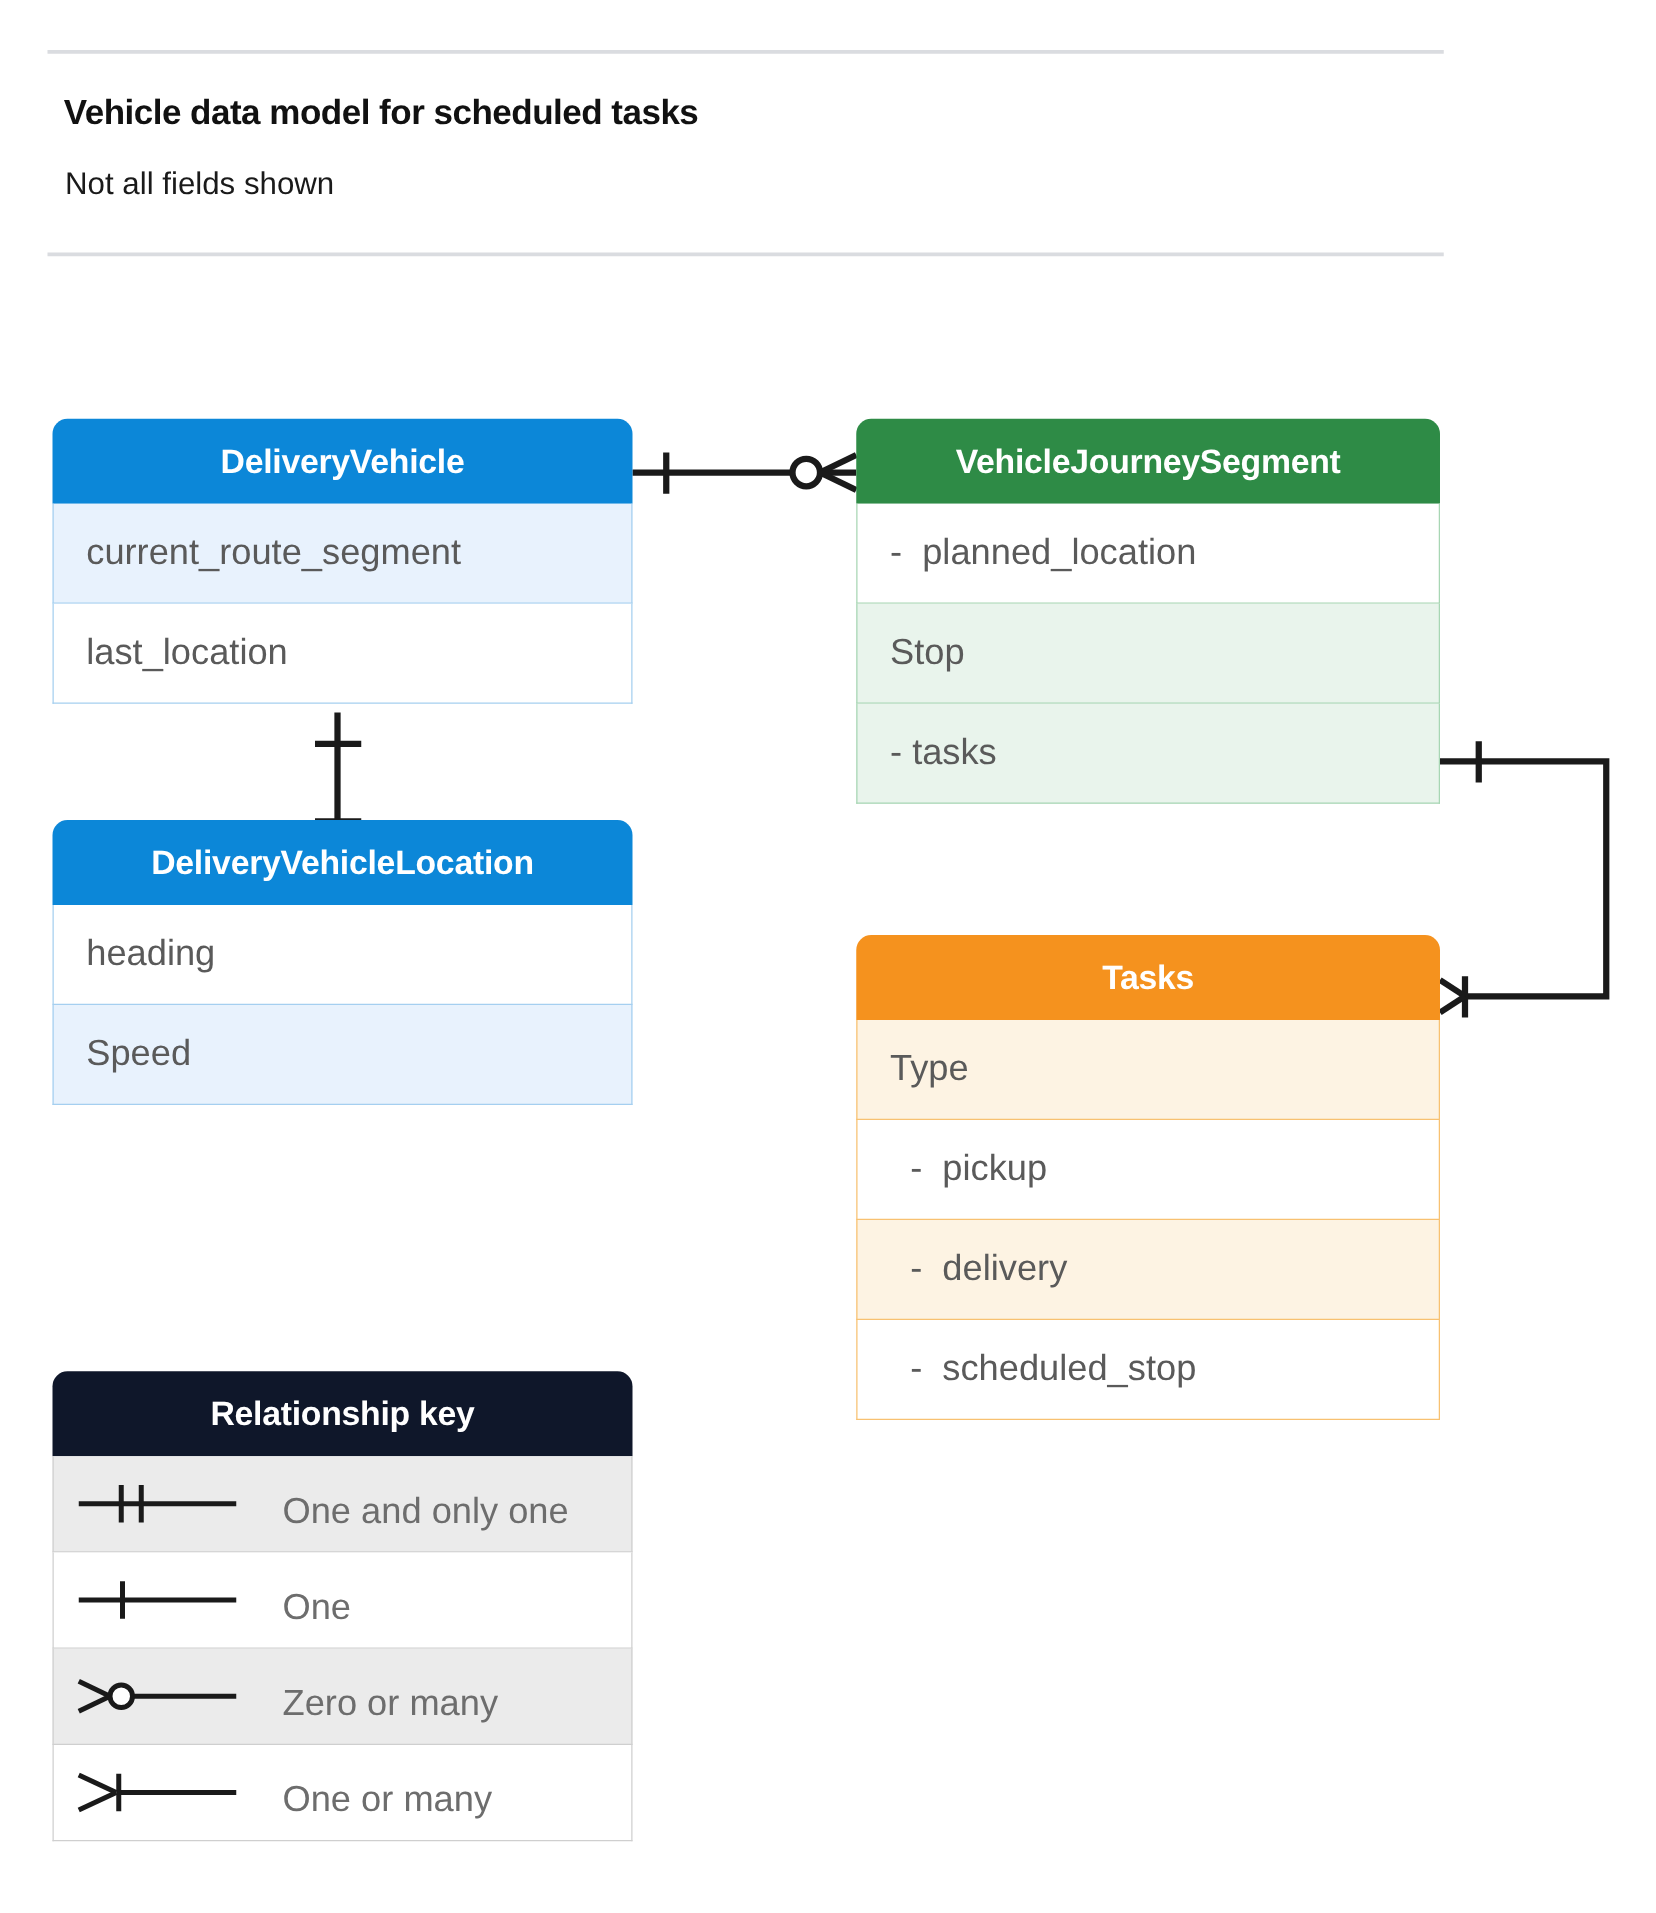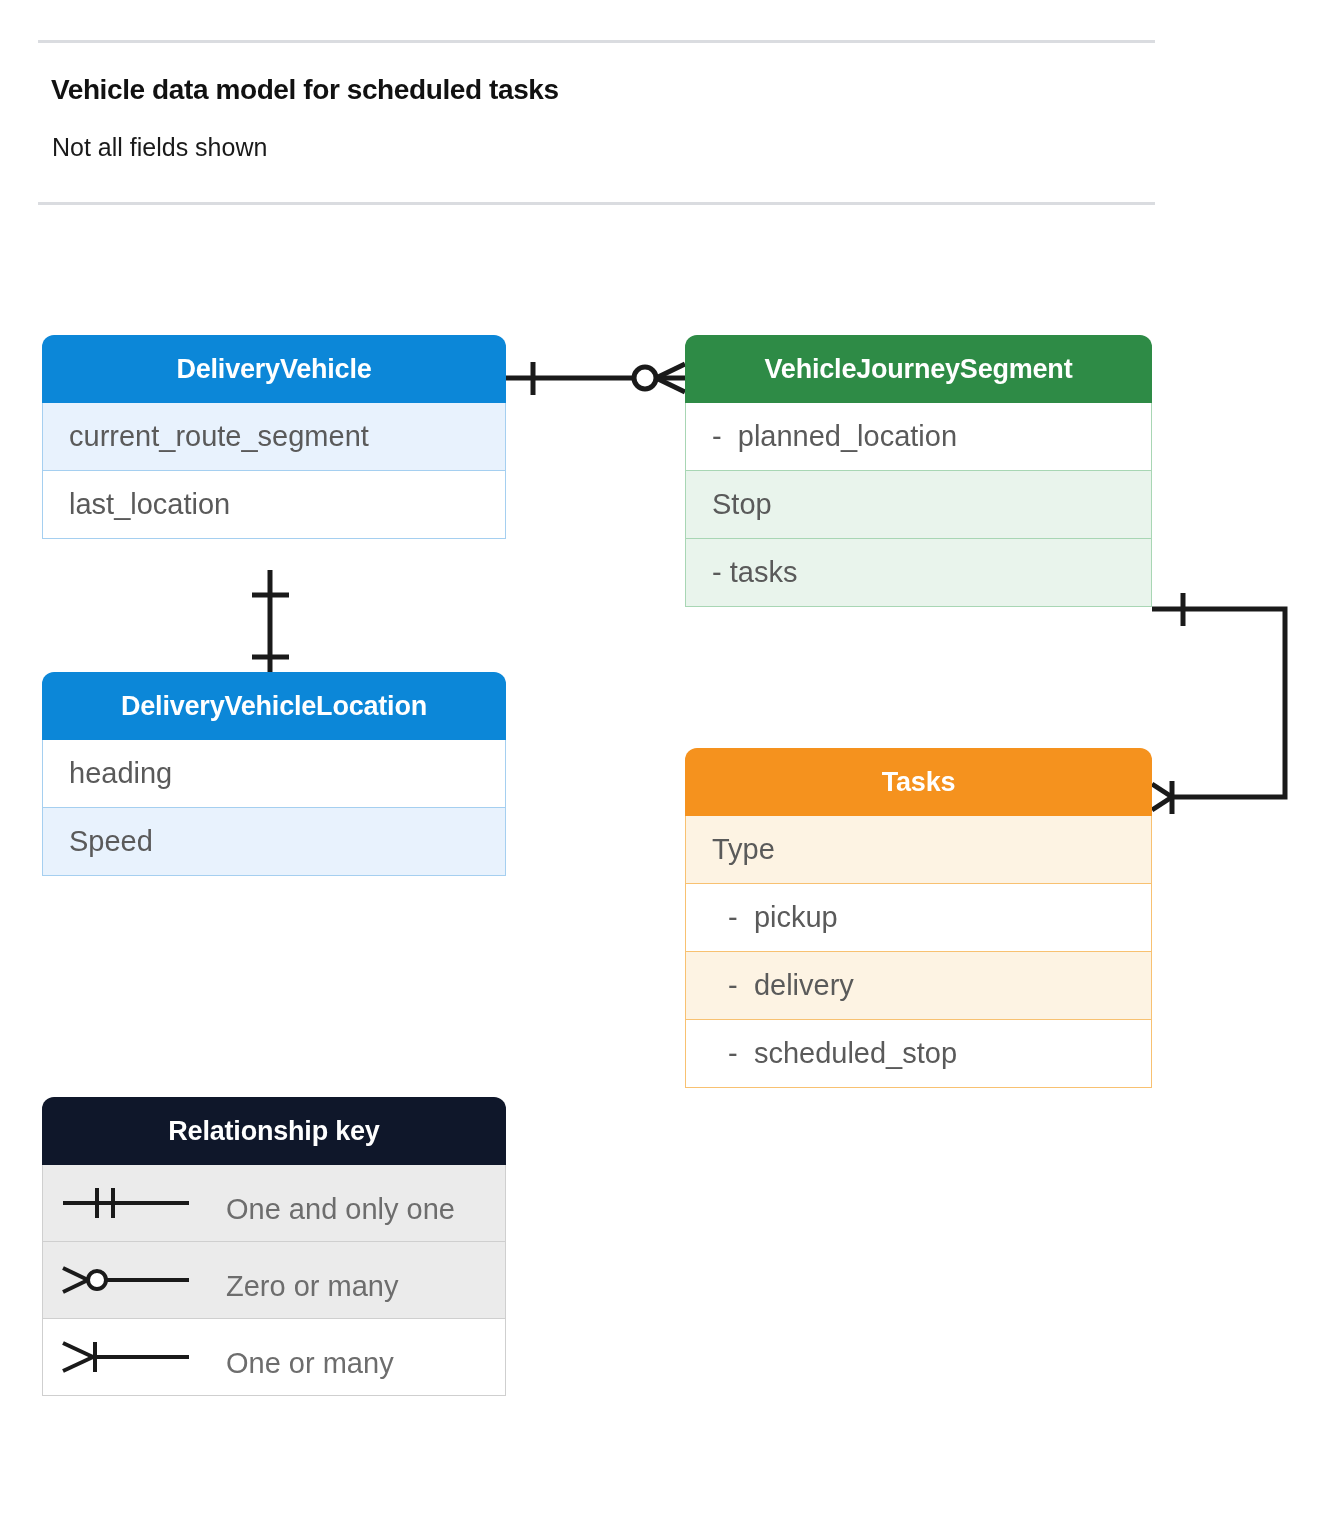--- a/index.html
+++ b/index.html
@@ -58,21 +58,21 @@
     display: flex;
     align-items: center;
     justify-content: center;
     color: #ffffff;
     font-size: 27px;
     font-weight: bold;
     letter-spacing: -0.2px;
   }
   .entity-row {
     box-sizing: border-box;
-    height: 68px;
+    height: 80px;
     display: flex;
     align-items: center;
     font-size: 29px;
     color: #5a5a5a;
     padding-left: 26px;
     white-space: pre;
   }
 
   
   .theme-blue .entity-header { background: #0c87d8; }
@@ -91,21 +91,21 @@
   .theme-orange .entity-row { border: 1px solid #f8c171; border-top: none; }
   .theme-orange .entity-row.tint { background: #fdf3e3; }
   .theme-orange .entity-row.plain { background: #ffffff; }
 
   
   .theme-grey .entity-header { background: #0f172a; }
 
   
   #box-delivery-vehicle       { left: 42px;  top: 335px; width: 464px; }
   #box-journey-segment        { left: 685px; top: 335px; width: 467px; }
-  #box-vehicle-location       { left: 42px;  top: 672px; width: 464px; }
+  #box-vehicle-location       { left: 42px;  top: 656px; width: 464px; }
   #box-tasks                  { left: 685px; top: 748px; width: 467px; }
   #box-relationship-key       { left: 42px;  top: 1097px; width: 464px; }
 
   
   .legend-row {
     box-sizing: border-box;
     height: 77px;
     display: flex;
     align-items: center;
     border: 1px solid #cfcfcf;
@@ -204,20 +204,31 @@
         <g stroke="#1a1a1a" stroke-width="4" fill="none">
           <line x1="2" y1="20" x2="128" y2="20"></line>
           <line x1="36" y1="5" x2="36" y2="35"></line>
           <line x1="52" y1="5" x2="52" y2="35"></line>
         </g>
       </svg>
     </span>
     <span class="legend-label">One and only one</span>
   </div>
 
+  <div class="legend-row plain">
+    <span class="legend-sym">
+      <svg width="130" height="40" viewBox="0 0 130 40" xmlns="http://www.w3.org/2000/svg">
+        <g stroke="#1a1a1a" stroke-width="4" fill="none">
+          <line x1="2" y1="20" x2="128" y2="20"></line>
+          <line x1="37" y1="5" x2="37" y2="35"></line>
+        </g>
+      </svg>
+    </span>
+    <span class="legend-label">One</span>
+  </div>
 
   <div class="legend-row tint">
     <span class="legend-sym">
       <svg width="130" height="40" viewBox="0 0 130 40" xmlns="http://www.w3.org/2000/svg">
         <g stroke="#1a1a1a" stroke-width="4" fill="none">
           <line x1="46" y1="20" x2="128" y2="20"></line>
           <circle cx="36" cy="20" r="9" fill="#ffffff"></circle>
           <line x1="27" y1="20" x2="2" y2="8"></line>
           <line x1="27" y1="20" x2="2" y2="32"></line>
         </g>

